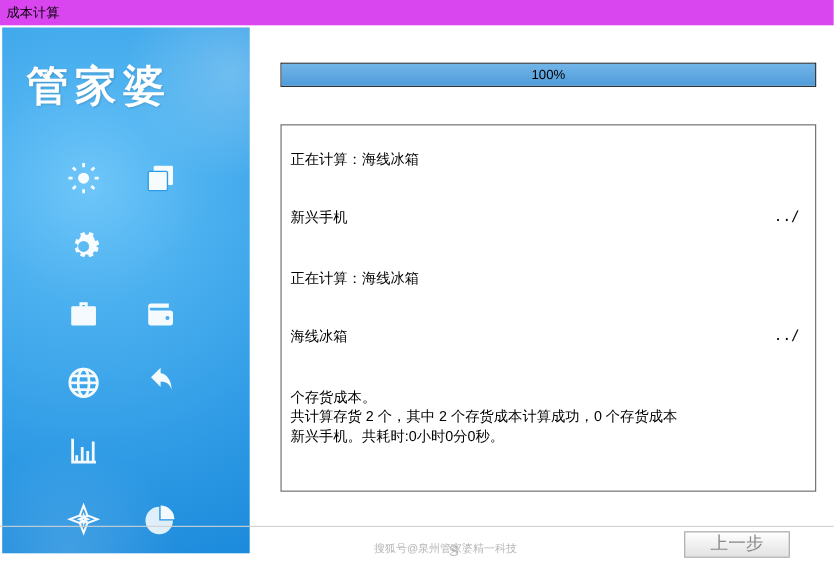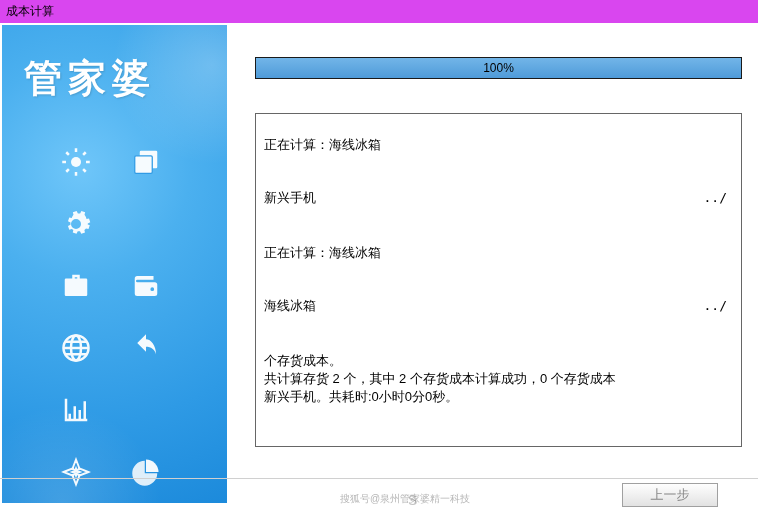--- a/index.html
+++ b/index.html
@@ -121,21 +121,21 @@
       align-items: center;
       padding-right: 40px;
       gap: 54px;
     }
     .btn {
       width: 96px;
       height: 24px;
       background: linear-gradient(to bottom, #fefefe, #e2e2e2);
       border: 1px solid #a0a0a0;
       color: #888;
-      font-size: 13px;
+      font-size: 16px;
       display: flex;
       align-items: center;
       justify-content: center;
       cursor: default;
     }
     .btn.enabled { color: #000; cursor: pointer; }
     .watermark {
       position: absolute;
       bottom: 6px;
       left: 50%;

